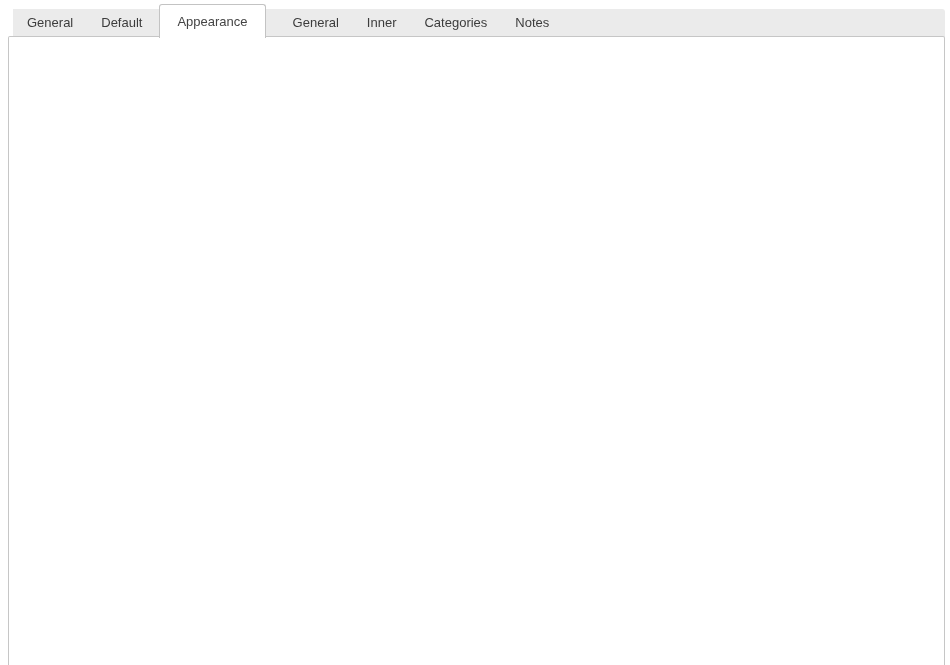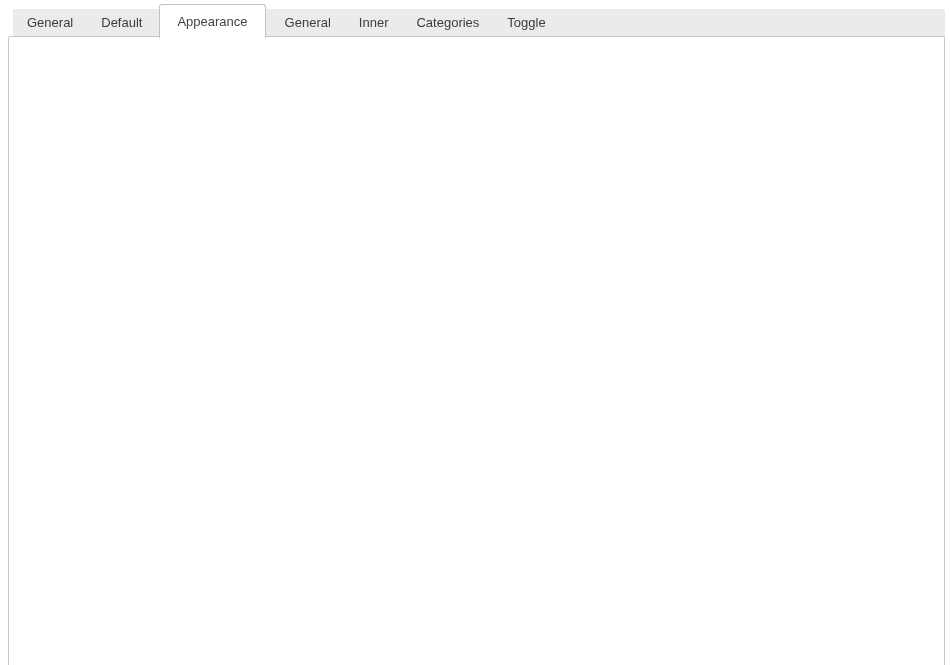--- a/index.html
+++ b/index.html
@@ -7,21 +7,21 @@
               font-family:"Liberation Sans", sans-serif; }
   .page { position:relative; width:950px; height:503px; background:#fff; }
 
   
   .tabbar { position:absolute; left:13px; right:5px; top:9px; height:27px;
             display:flex; align-items:stretch; background:#ebebeb;
             border-top-right-radius:3px; z-index:2; }
   .tab { padding:0 14px; line-height:27px; font-size:13px; color:#3c3c3c;
          white-space:nowrap; cursor:pointer; }
   .tab.active { background:#fff; border:1px solid #c3c3c3; border-bottom:none;
-                border-radius:3px 3px 0 0; margin:-5px 5px -2px 3px;
+                border-radius:3px 3px 0 0; margin:-5px 13px -2px 3px;
                 height:34px; line-height:34px; padding:0 17px; z-index:3; color:#444; }
   .tab-filler { flex:1; }
 
   
   .container { position:absolute; left:8px; top:36px; width:937px; height:629px;
                background:#fff; border:1px solid #c6c6c6; border-bottom:none;
                border-radius:2px 2px 0 0; z-index:1; }
 
   .divider { position:absolute; left:9px; width:935px; height:1px; background:#dadada; }
 
@@ -64,21 +64,21 @@
 
   <div class="container"></div>
 
   <div class="tabbar">
     <div class="tab">General</div>
     <div class="tab">Default</div>
     <div class="tab active">Appearance</div>
     <div class="tab">General</div>
     <div class="tab">Inner</div>
     <div class="tab">Categories</div>
-    <div class="tab">Toggle</div>
+    <div class="tab">Notes</div>
     <div class="tab-filler"></div>
   </div>
 
   <div class="section-title" style="left:16px; top:51px;">Layout</div>
 
   <div class="field-label" style="left:16px; top:83px;">Layout type</div>
   <div class="field-label" style="left:489px; top:83px;">Layout breakpoint</div>
 
   <div class="select" style="left:16px; top:112px; width:172px;">
     <span class="value">Default</span>

